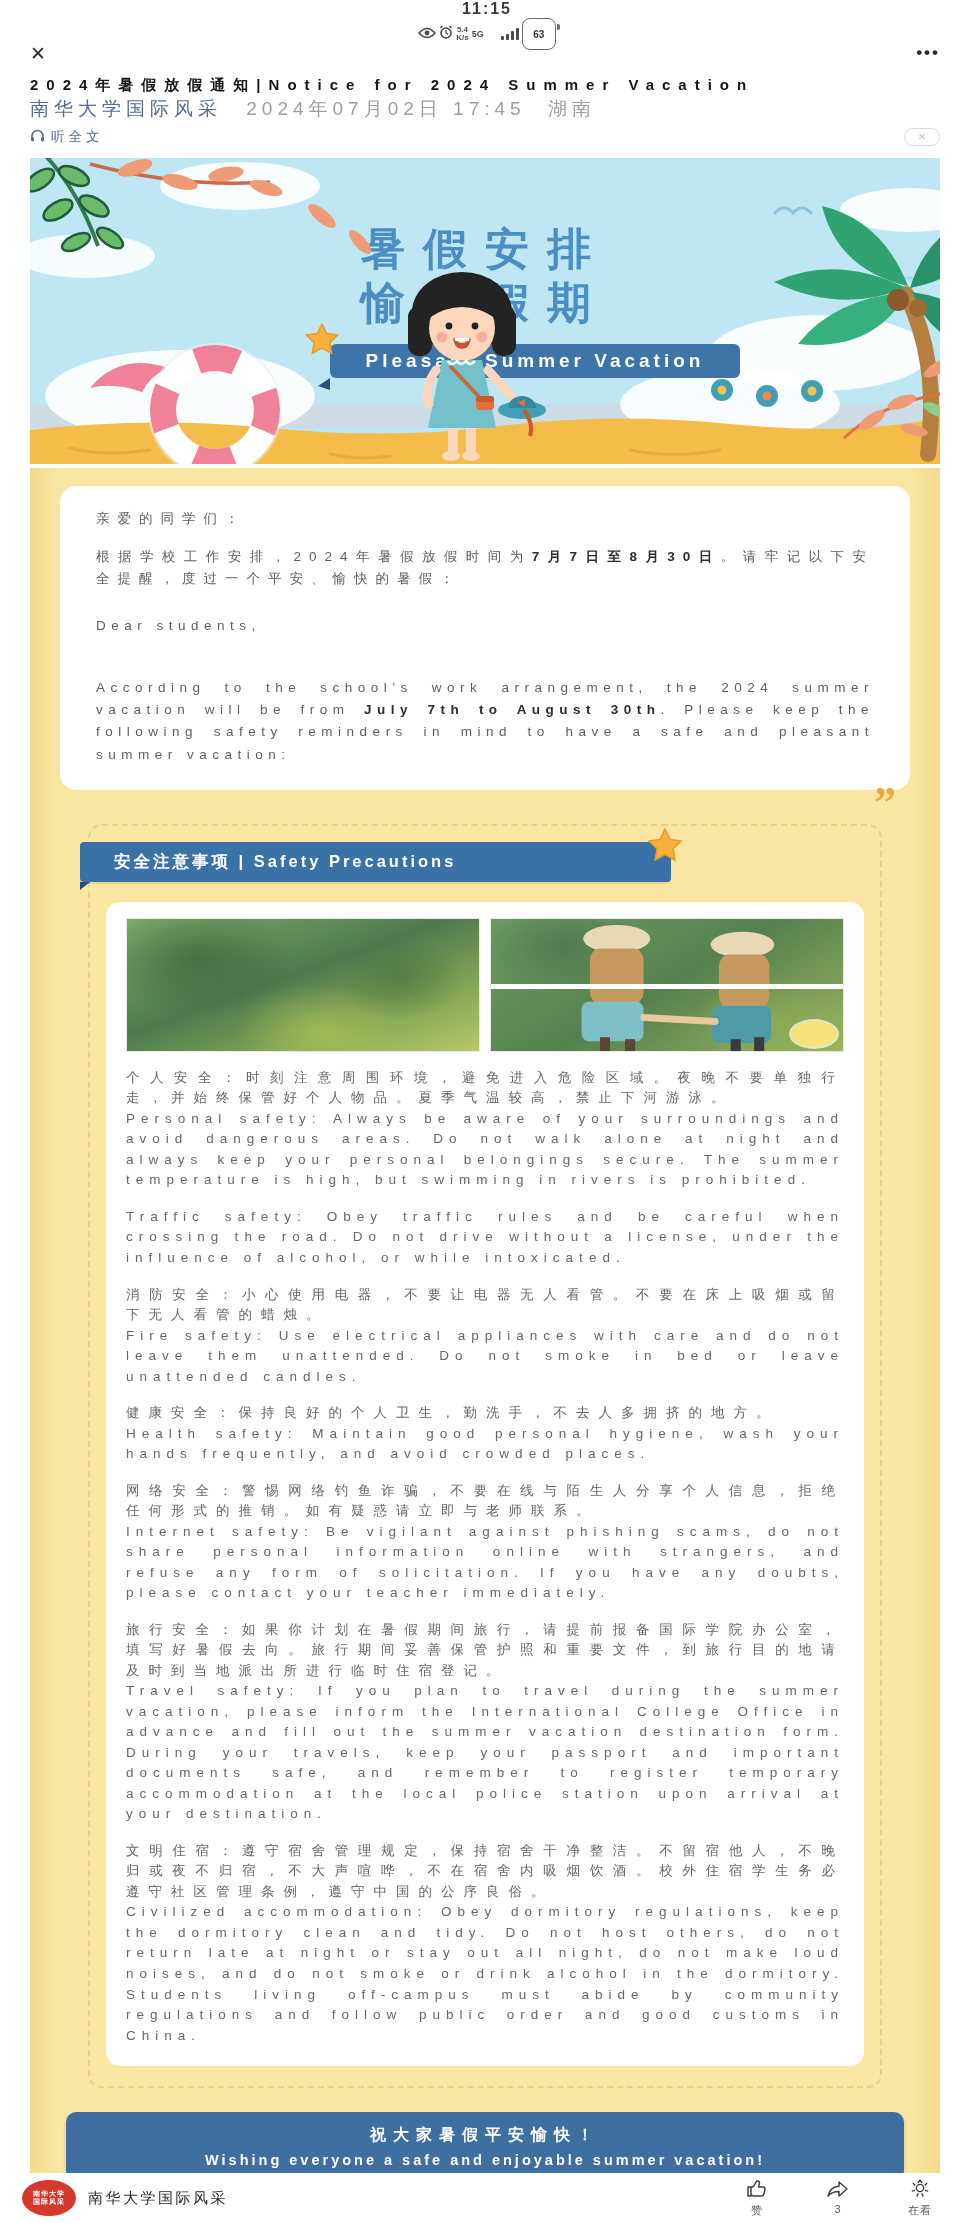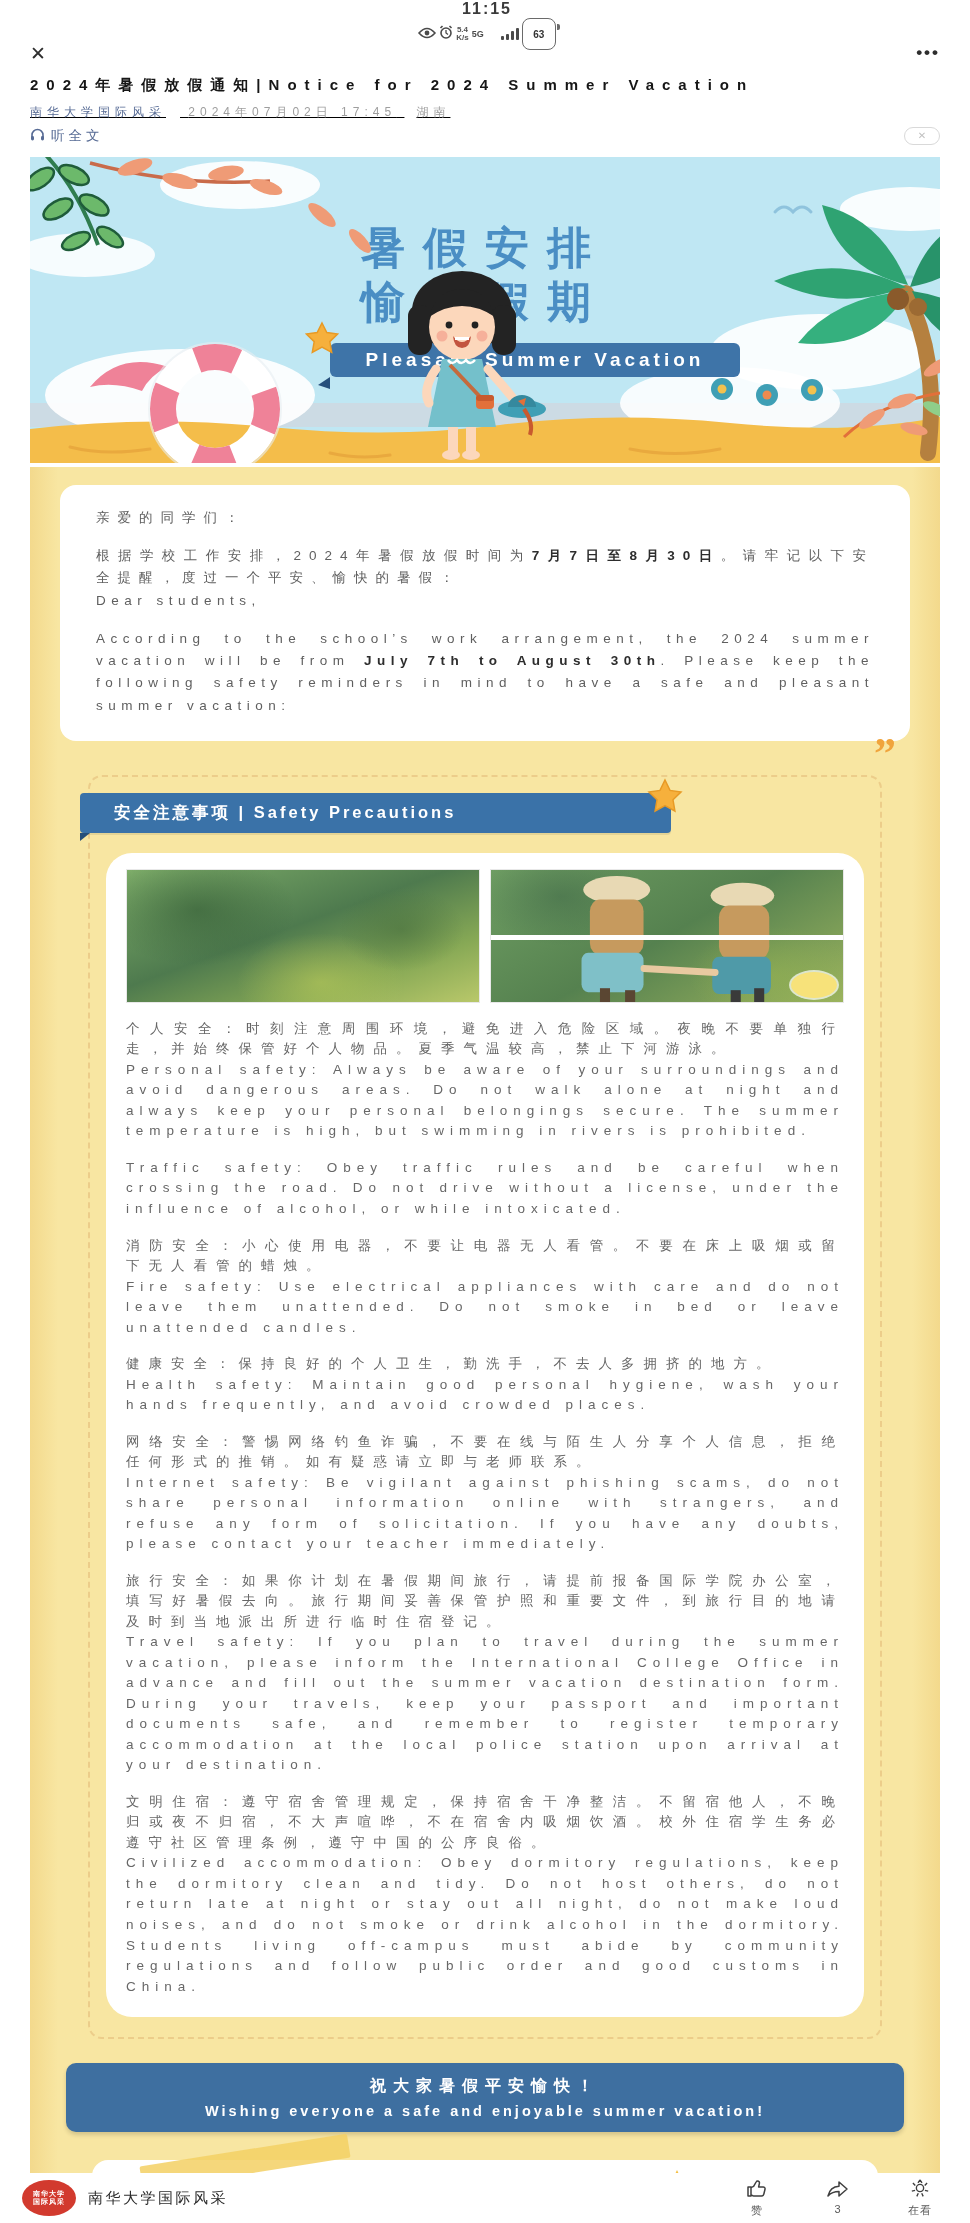--- a/index.html
+++ b/index.html
@@ -18,48 +18,48 @@
   .battery::after { content:""; position:absolute; right:-5px; top:5px; width:3px; height:6px; background:#6a6a6a; border-radius:0 2px 2px 0; }
 
   
   .nav-bar { display:flex; align-items:center; justify-content:space-between; height:38px; padding:0 30px; }
   .nav-close { font-size:19px; color:#2e2e2e; cursor:pointer; }
   .nav-more { font-size:17px; letter-spacing:2px; color:#2e2e2e; font-weight:700; cursor:pointer; }
 
   
   .article-head { padding:2px 30px 0 30px; }
   .article-title { font-size:15px; font-weight:700; color:#161616; line-height:1.45; letter-spacing:8px; }
-  .meta-row { margin-top:8px; font-size:12px; letter-spacing:5px; white-space:nowrap;text-decoration:underline; }
+  .meta-row { font-size:19px; letter-spacing:5px; white-space:nowrap; }
   .meta-account { color:#576b95; margin-right:14px; cursor:pointer; }
   .meta-date, .meta-loc { color:#9e9e9e; }
   .meta-loc { margin-left:12px; }
   .listen-row { margin-top:6px; display:flex; align-items:center; justify-content:space-between; }
   .listen-left { display:flex; align-items:center; gap:6px; color:#576b95; font-size:13.5px; letter-spacing:4px; cursor:pointer; }
   .listen-close { width:36px; height:18px; border:1px solid #d9d9d9; border-radius:10px; color:#c0c0c0; font-size:10px; display:flex; align-items:center; justify-content:center; cursor:pointer; }
 
   
   .banner-wrap { margin:12px 30px 0 30px; }
 
   
   .content { margin:0 30px; background:linear-gradient(90deg,#f3d98c 0,#f8e6a2 28px,#f8e6a2 calc(100% - 28px),#f3d98c 100%); padding:18px 0 26px 0; }
   .inner { margin:0 30px; }
 
   .intro-card { background:#fff; border-radius:16px; padding:22px 36px 24px 36px; color:#5f5f5f; }
   .intro-card p { font-size:13.5px; line-height:1.65; letter-spacing:8px; text-align:justify; }
-  .intro-card p.en { letter-spacing:5.5px; }
+  .intro-card p.en { letter-spacing:5.5px;margin-top:24px; }
   .intro-gap { height:16px; }
   .bold-dark { color:#2d2d2d; font-weight:700; }
   .quote-mark { text-align:right; font-family:"Liberation Serif","DejaVu Serif",serif; font-size:44px; font-weight:700; color:#f0a43c; line-height:26px; height:28px; padding-right:14px; }
 
   .section-box { margin:6px 28px 0 28px; border:2px dashed #eccd8a; border-radius:14px; padding:16px 16px 20px 16px; position:relative; }
   .section-banner { position:relative; margin-left:-26px; width:78%; min-width:540px; background:#3a72a8; color:#fff; border-radius:4px; padding:9px 18px 9px 34px; font-size:16.5px; font-weight:700; letter-spacing:3px; box-shadow:0 2px 0 rgba(0,0,0,.08); }
   .section-banner::after { content:""; position:absolute; left:0; bottom:-8px; border-style:solid; border-width:8px 10px 0 0; border-color:#274f79 transparent transparent transparent; }
   .section-star { position:absolute; top:-16px; right:-14px; }
 
-  .body-card { background:#fff; border-radius:26px; margin-top:20px; padding:16px 20px 20px 20px; }
+  .body-card { background:#fff; border-radius:14px; margin-top:20px; padding:16px 20px 20px 20px; }
   .photos { display:flex; gap:10px; height:134px; }
   .photo { flex:1; border:1px solid #e8e8e8; overflow:hidden; position:relative; cursor:pointer; }
   .photo-left { background:
       radial-gradient(90px 60px at 78% 45%, rgba(70,110,60,.55), transparent 70%),
       radial-gradient(140px 80px at 20% 30%, rgba(40,80,45,.5), transparent 70%),
       radial-gradient(120px 70px at 55% 85%, rgba(190,205,90,.55), transparent 70%),
       linear-gradient(160deg,#7fae6a 0%,#4e7a4e 45%,#86a855 75%,#b9c86a 100%); }
   .photo-right { background:
       radial-gradient(120px 70px at 20% 20%, rgba(60,100,70,.5), transparent 70%),
       radial-gradient(120px 70px at 80% 80%, rgba(150,180,80,.5), transparent 70%),

